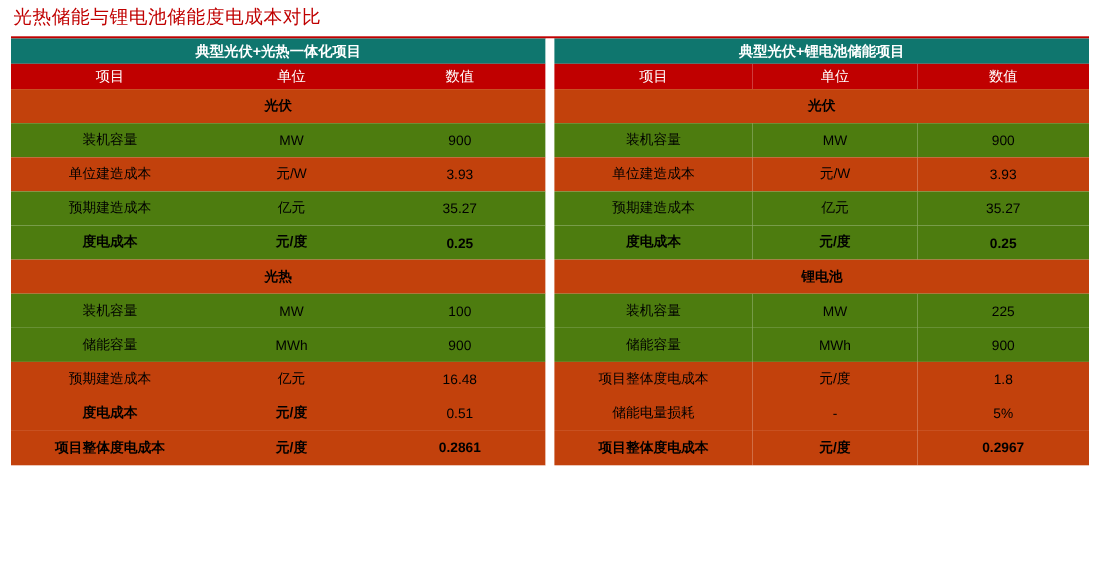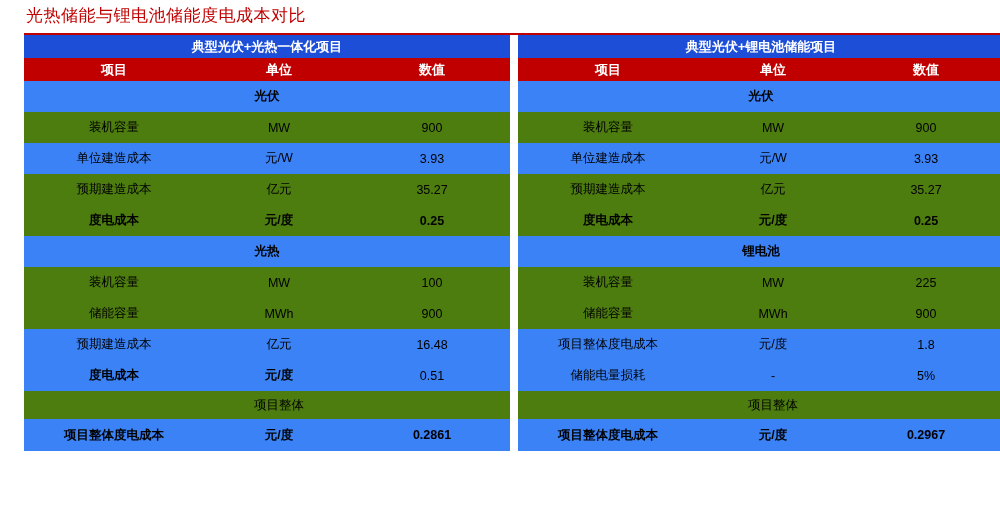--- a/index.html
+++ b/index.html
@@ -12,21 +12,21 @@
     height: 521px;
     font-family: "Liberation Sans", sans-serif;
     color: #000000;
     overflow: hidden;
   }
   .page {
     position: relative;
     width: 812px;
     height: 521px;
     box-sizing: border-box;
-    padding: 0 24px;
+    padding: 0 10px;
   }
   .title {
     font-size: 17px;
     color: #c00000;
     font-weight: normal;
     padding: 6px 2px 7px 2px;
     line-height: 20px;
     letter-spacing: 0.5px;
   }
   .rule {
@@ -39,46 +39,46 @@
     width: 980px;
     border-collapse: collapse;
     table-layout: fixed;
     font-size: 12.5px;
   }
   table.main td, table.main th {
     padding: 0;
     margin: 0;
   }
   .hdr-band td {
-    background: #1d4ed8;
+    background: #0f766e;
     color: #ffffff;
     font-weight: bold;
     text-align: center;
     height: 23px;
     font-size: 13px;
   }
   .hdr-sub td {
     background: #c00000;
     color: #ffffff;
-    font-weight: bold;
+    font-weight: normal;
     text-align: center;
     height: 23px;
     font-size: 13px;
   }
   .row td {
     height: 31px;
     text-align: center;
     vertical-align: middle;
     color: #000000;
   }
   .row.alt td {
     background: #4d7c0f;
   }
   .row.white td {
-    background: #3b82f6;
+    background: #c2410c;
   }
   .section td {
     font-weight: bold;
     text-align: center;
     height: 31px;
   }
   .bold td {
     font-weight: bold;
   }
   .cell-item { }
@@ -211,29 +211,20 @@
       <tr class="row white">
         <td class="cell-item" style="font-weight:bold">度电成本</td>
         <td class="cell-unit" style="font-weight:bold">元/度</td>
         <td class="cell-val" style="font-weight:normal">0.51</td>
         <td class="sep"></td>
         <td class="cell-item">储能电量损耗</td>
         <td class="cell-unit">-</td>
         <td class="cell-val">5%</td>
       </tr>
 
-      <tr class="row alt overall-label">
-        <td></td>
-        <td>项目整体</td>
-        <td></td>
-        <td class="sep"></td>
-        <td></td>
-        <td>项目整体</td>
-        <td></td>
-      </tr>
 
       <tr class="row white total-row">
         <td>项目整体度电成本</td>
         <td>元/度</td>
         <td>0.2861</td>
         <td class="sep"></td>
         <td>项目整体度电成本</td>
         <td>元/度</td>
         <td>0.2967</td>
       </tr>

